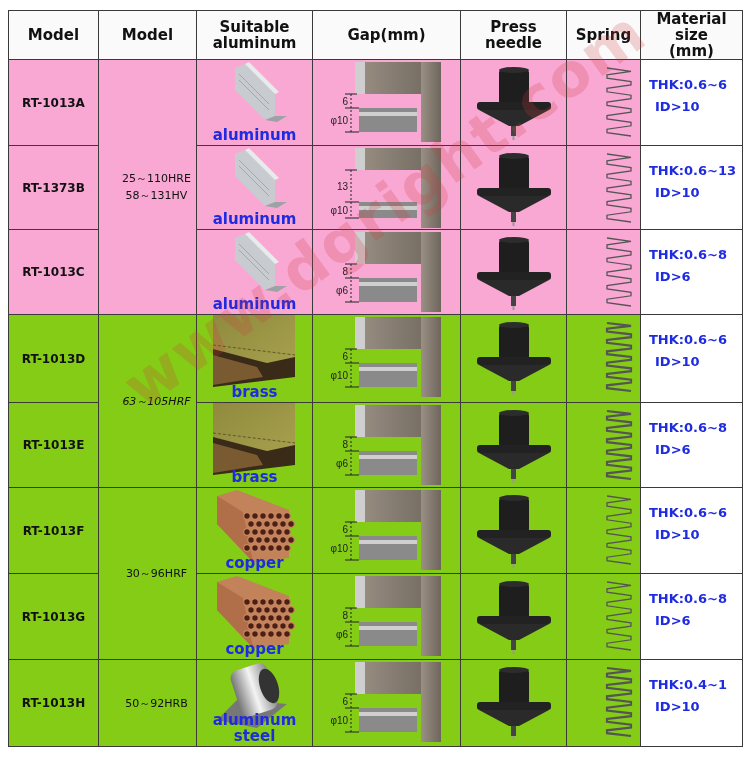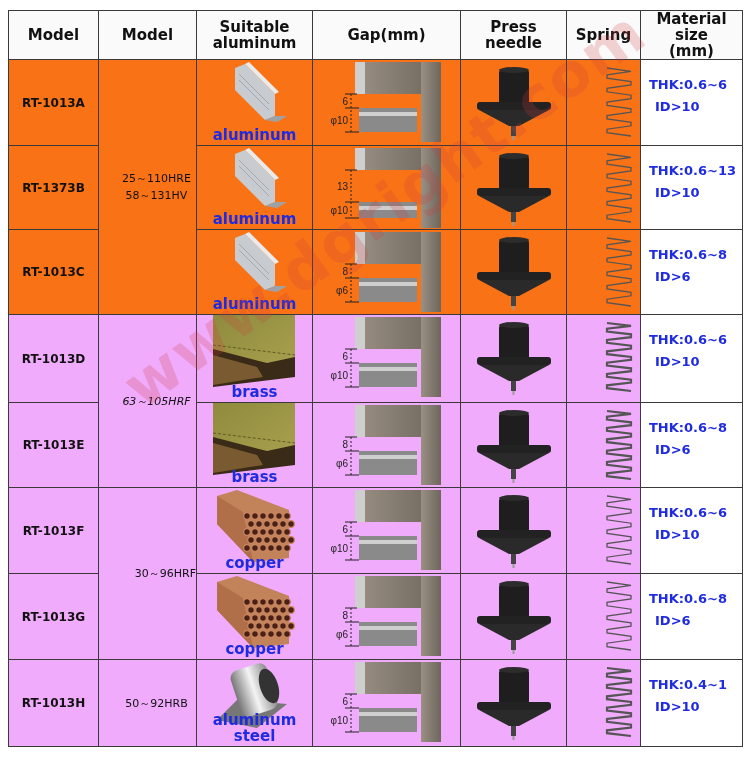--- a/index.html
+++ b/index.html
@@ -1,21 +1,21 @@
 <!DOCTYPE html>
 <html><head>
 <meta charset="utf-8">
 <style>
   html, body { margin:0; padding:0; background:#ffffff; }
   body { width:750px; height:767px; position:relative; overflow:hidden; font-family:"DejaVu Sans", sans-serif; }
   .table { position:absolute; left:8px; top:10px; border-collapse:collapse; table-layout:fixed; }
   .table td, .table th { border:1.5px solid #3a3a3a; padding:0; text-align:center; vertical-align:middle; overflow:hidden; position:relative; }
   .table th { background:#fafafa; font-weight:bold; font-size:15px; color:#111; line-height:16px; height:41px; }
-  .lightrow td { background:#f97316; }
-  .greyrow td { background:#f0abfc; }
+  .lightrow td { background:#f9a8d4; }
+  .greyrow td { background:#84cc16; }
   .greyrow td.size { background:#ffffff; }
   .lightrow td.size { background:#ffffff; }
   .model { font-weight:bold; font-size:12px; color:#111; }
   .range { font-size:11px; color:#111; line-height:17px; text-align:left; padding-left:18px !important; }
   .mat-label { position:absolute; left:0; right:0; bottom:2px; color:#1f2be0; font-weight:bold; font-size:15px; line-height:16px; }
   .size-text { color:#1f2be0; font-weight:bold; font-size:13px; line-height:22px; text-align:left; padding:0 0 0 8px; position:absolute; left:0; top:14px; }
   .size-text span { display:block; }
   .size-text .id { padding-left:6px; }
   .img-wrap { position:absolute; left:0; right:0; top:0; bottom:0; }
   .watermark { position:absolute; left:110px; top:365px; transform:rotate(-36deg); transform-origin:left top;
@@ -350,21 +350,21 @@
     <td class="size">
       <div class="size-text">
         <span>THK:0.6~8</span>
         <span class="id">ID&gt;6</span>
       </div>
     </td>
   </tr>
 
   <tr class="greyrow" style="height: 86px;">
     <td class="model"><span>RT-1013F</span></td>
-    <td class="range" rowspan="2" style="padding-left: 14px; text-align: right;">
+    <td class="range" rowspan="2" style="padding-left: 14px;">
           <div>30～96HRF</div>
         </td>
         <td class="material">
       <div class="img-wrap"><svg width="116" height="86" viewBox="0 0 116 86">
               <polygon points="20,8 40,2 92,22 92,70 56,74 20,36" fill="#c2835a"></polygon>
       <polygon points="20,8 20,36 56,74 46,24" fill="#b06f48"></polygon>
               <circle cx="50" cy="28" r="3.3" fill="#4a1f14" stroke="#c98660" stroke-width="1.2"></circle>
               <circle cx="58" cy="28" r="3.3" fill="#4a1f14" stroke="#c98660" stroke-width="1.2"></circle>
               <circle cx="66" cy="28" r="3.3" fill="#4a1f14" stroke="#c98660" stroke-width="1.2"></circle>
               <circle cx="74" cy="28" r="3.3" fill="#4a1f14" stroke="#c98660" stroke-width="1.2"></circle>

